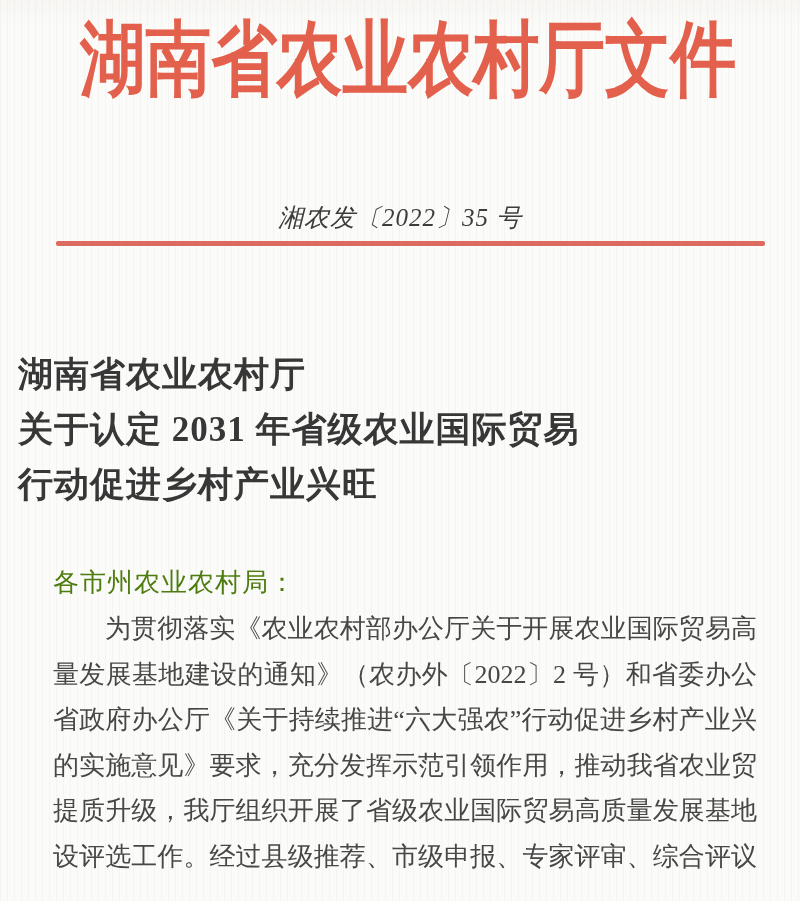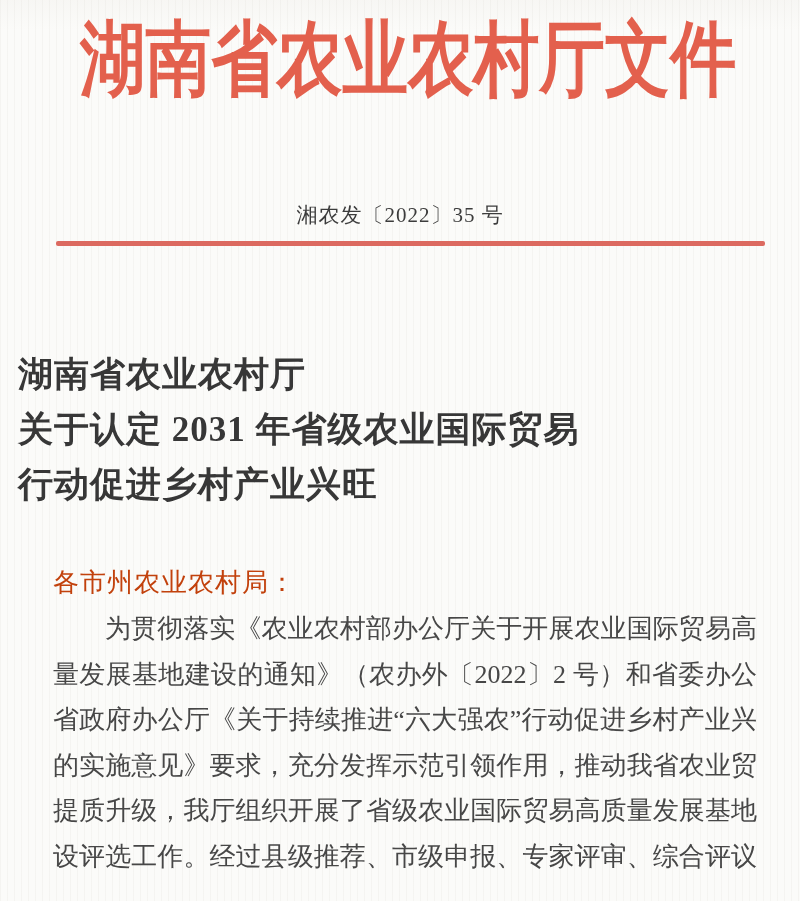--- a/index.html
+++ b/index.html
@@ -38,22 +38,23 @@
     transform: scaleX(0.80);
     transform-origin: 50% 50%;
     white-space: nowrap;
   }
   .doc-number {
     position: absolute;
     top: 201px;
     left: 0;
     width: 100%;
     text-align: center;
-    font-size: 21px;
+    font-size: 25px;
     letter-spacing: 1px;
+    font-style: italic;
   }
   .red-divider {
     position: absolute;
     top: 241px;
     left: 56px;
     width: 709px;
     height: 5px;
     border-radius: 2px;
   }
   .doc-title {
@@ -105,21 +106,21 @@
   <div class="doc-number" style="color: rgb(60, 60, 60);">湘农发〔2022〕35 号</div>
 
   <div class="red-divider" style="background-color: rgb(220, 106, 96);"></div>
 
   <div class="doc-title" style="color: rgb(55, 55, 55);">
     <div>湖南省农业农村厅</div>
     <div>关于认定 2031 年省级农业国际贸易</div>
     <div>行动促进乡村产业兴旺</div>
   </div>
 
-  <div class="salutation" style="color: #c2410c;">各市州农业农村局：</div>
+  <div class="salutation" style="color: #4d7c0f;">各市州农业农村局：</div>
 
   <div class="body-block" style="color: rgb(71, 71, 71);">
     <div class="body-line indent">为贯彻落实《农业农村部办公厅关于开展农业国际贸易高质</div>
     <div class="body-line">量发展基地建设的通知》（农办外〔2022〕2 号）和省委办公厅、</div>
     <div class="body-line">省政府办公厅《关于持续推进“六大强农”行动促进乡村产业兴旺</div>
     <div class="body-line">的实施意见》要求，充分发挥示范引领作用，推动我省农业贸易</div>
     <div class="body-line">提质升级，我厅组织开展了省级农业国际贸易高质量发展基地建</div>
     <div class="body-line">设评选工作。经过县级推荐、市级申报、专家评审、综合评议和</div>
   </div>
 

